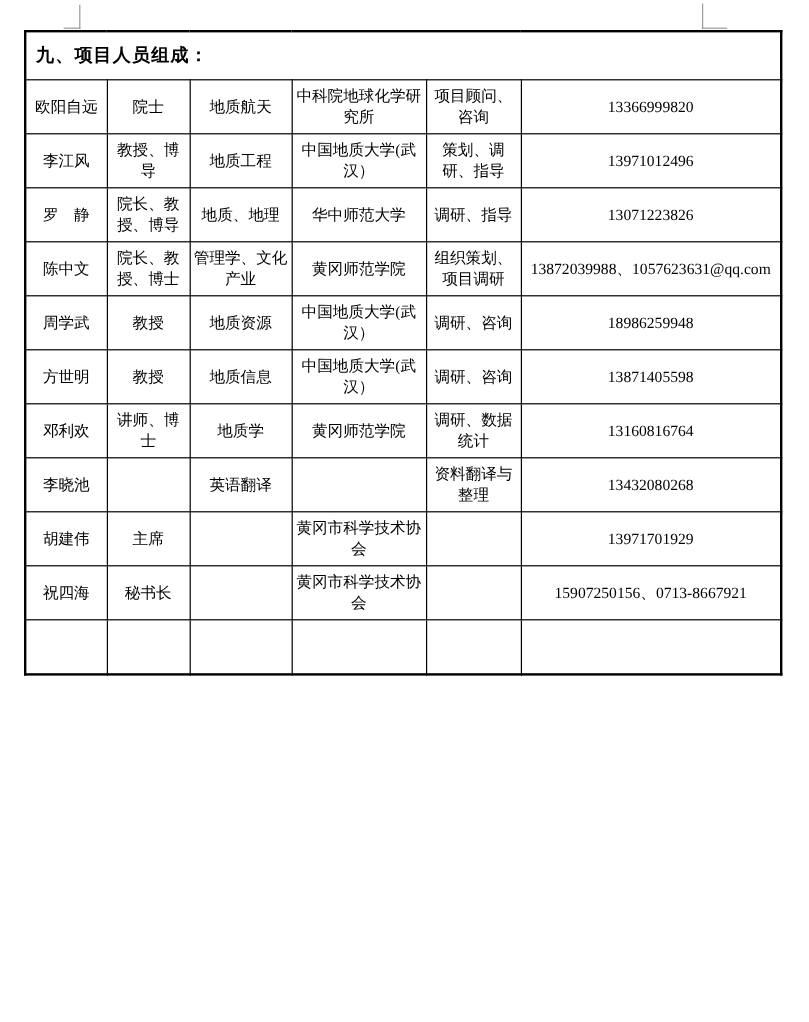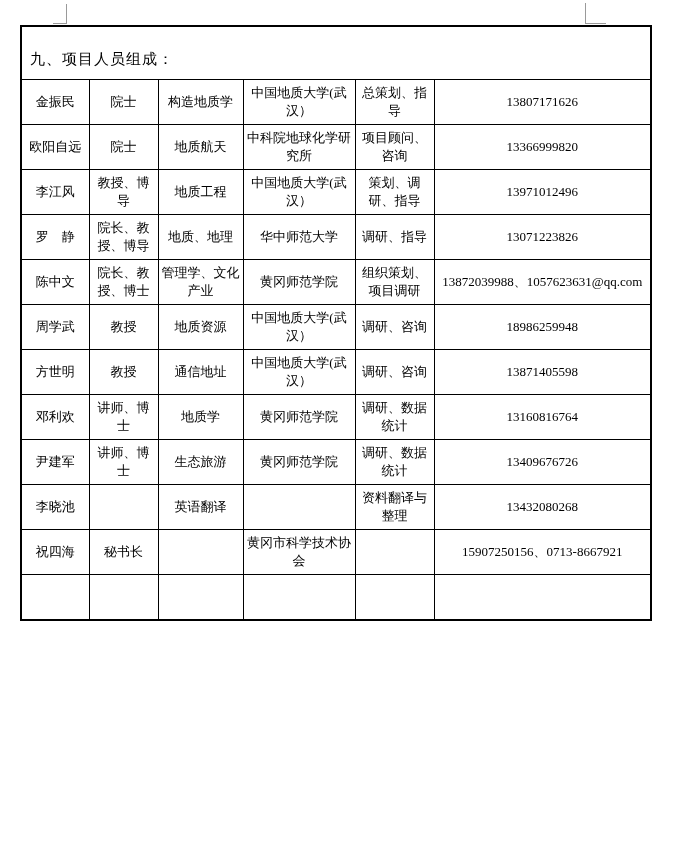--- a/index.html
+++ b/index.html
@@ -34,24 +34,24 @@
     table-layout: fixed;
   }
   table.doc-table, table.doc-table th, table.doc-table td {
     border: 1px solid #000000;
   }
   table.doc-table { border: 2px solid #000000; }
 
   td.title-cell {
     height: 35px;
     font-size: 15px;
-    font-weight: normal;
+    font-weight: bold;
     text-align: left;
     vertical-align: middle;
-    padding: 15px 4px 2px 8px;
+    padding: 2px 4px 2px 8px;
     letter-spacing: 1px;
   }
   th.header-cell {
     height: 48px;
     font-size: 14px;
     font-weight: normal;
     text-align: center;
     vertical-align: middle;
     white-space: pre-line;
     padding: 2px 3px;
@@ -82,28 +82,20 @@
     <col style="width:69px">
     <col style="width:85px">
     <col style="width:112px">
     <col style="width:79px">
     <col style="width:217px">
   </colgroup>
   <tbody>
     <tr>
       <td class="title-cell" colspan="6">九、项目人员组成：</td>
     </tr>
-  <tr>
-        <td class="cell col-name">金振民</td>
-        <td class="cell col-title">院士</td>
-        <td class="cell col-specialty">构造地质学</td>
-        <td class="cell col-unit">中国地质大学(武汉）</td>
-        <td class="cell col-duty">总策划、指导</td>
-        <td class="cell col-contact">13807171626</td>
-      </tr>
       <tr>
         <td class="cell col-name">欧阳自远</td>
         <td class="cell col-title">院士</td>
         <td class="cell col-specialty">地质航天</td>
         <td class="cell col-unit">中科院地球化学研究所</td>
         <td class="cell col-duty">项目顾问、咨询</td>
         <td class="cell col-contact">13366999820</td>
       </tr>
       <tr>
         <td class="cell col-name">李江风</td>
@@ -133,48 +125,48 @@
         <td class="cell col-name">周学武</td>
         <td class="cell col-title">教授</td>
         <td class="cell col-specialty">地质资源</td>
         <td class="cell col-unit">中国地质大学(武汉）</td>
         <td class="cell col-duty">调研、咨询</td>
         <td class="cell col-contact">18986259948</td>
       </tr>
       <tr>
         <td class="cell col-name">方世明</td>
         <td class="cell col-title">教授</td>
-        <td class="cell col-specialty">通信地址</td>
+        <td class="cell col-specialty">地质信息</td>
         <td class="cell col-unit">中国地质大学(武汉）</td>
         <td class="cell col-duty">调研、咨询</td>
         <td class="cell col-contact">13871405598</td>
       </tr>
       <tr>
         <td class="cell col-name">邓利欢</td>
         <td class="cell col-title">讲师、博士</td>
         <td class="cell col-specialty">地质学</td>
         <td class="cell col-unit">黄冈师范学院</td>
         <td class="cell col-duty">调研、数据统计</td>
         <td class="cell col-contact">13160816764</td>
       </tr>
       <tr>
-        <td class="cell col-name">尹建军</td>
-        <td class="cell col-title">讲师、博士</td>
-        <td class="cell col-specialty">生态旅游</td>
-        <td class="cell col-unit">黄冈师范学院</td>
-        <td class="cell col-duty">调研、数据统计</td>
-        <td class="cell col-contact">13409676726</td>
-      </tr>
-      <tr>
         <td class="cell col-name">李晓池</td>
         <td class="cell col-title"></td>
         <td class="cell col-specialty">英语翻译</td>
         <td class="cell col-unit"></td>
         <td class="cell col-duty">资料翻译与整理</td>
         <td class="cell col-contact">13432080268</td>
+      </tr>
+      <tr>
+        <td class="cell col-name">胡建伟</td>
+        <td class="cell col-title">主席</td>
+        <td class="cell col-specialty"></td>
+        <td class="cell col-unit">黄冈市科学技术协会</td>
+        <td class="cell col-duty"></td>
+        <td class="cell col-contact">13971701929</td>
       </tr>
       <tr>
         <td class="cell col-name">祝四海</td>
         <td class="cell col-title">秘书长</td>
         <td class="cell col-specialty"></td>
         <td class="cell col-unit">黄冈市科学技术协会</td>
         <td class="cell col-duty"></td>
         <td class="cell col-contact">15907250156、0713-8667921</td>
       </tr>
       <tr>

